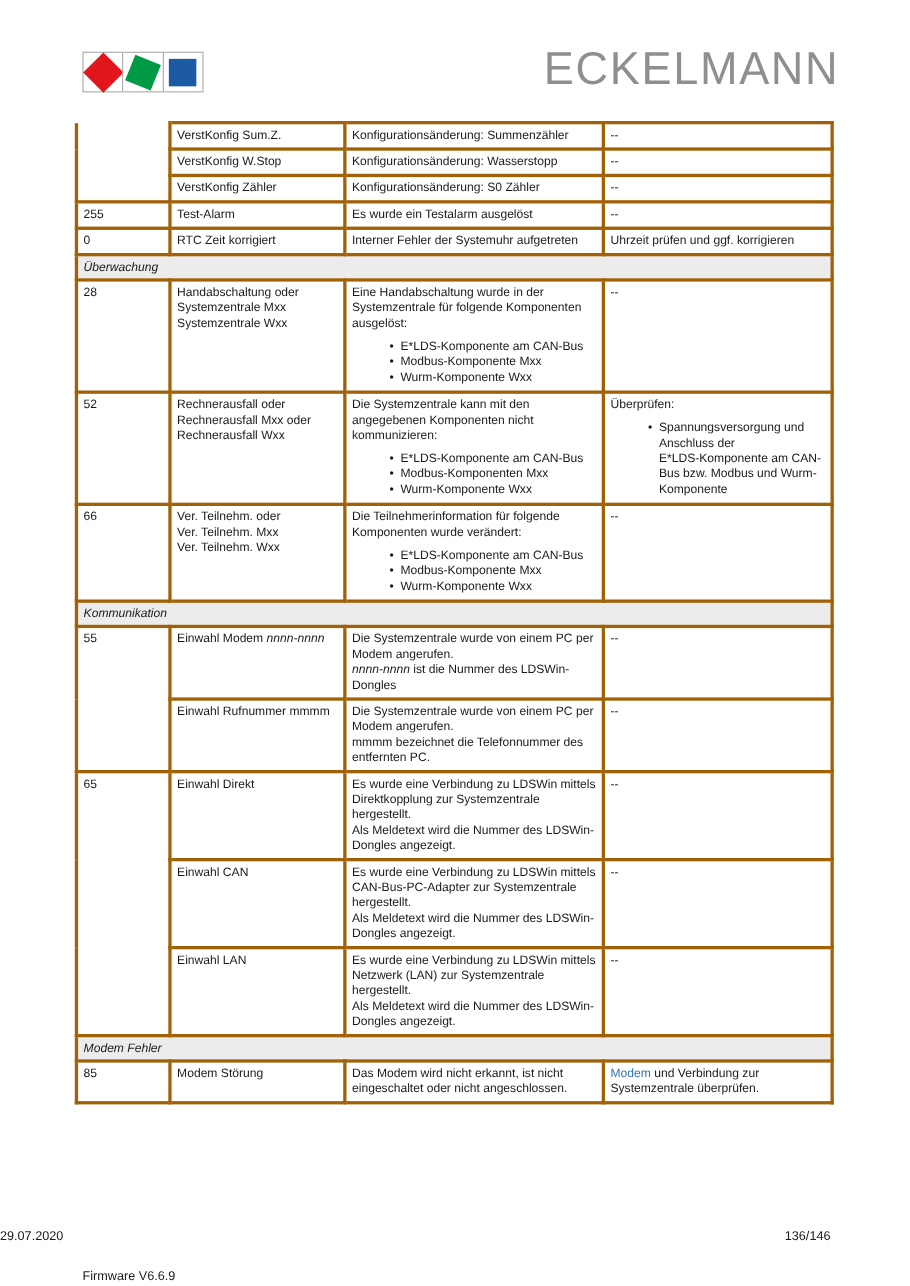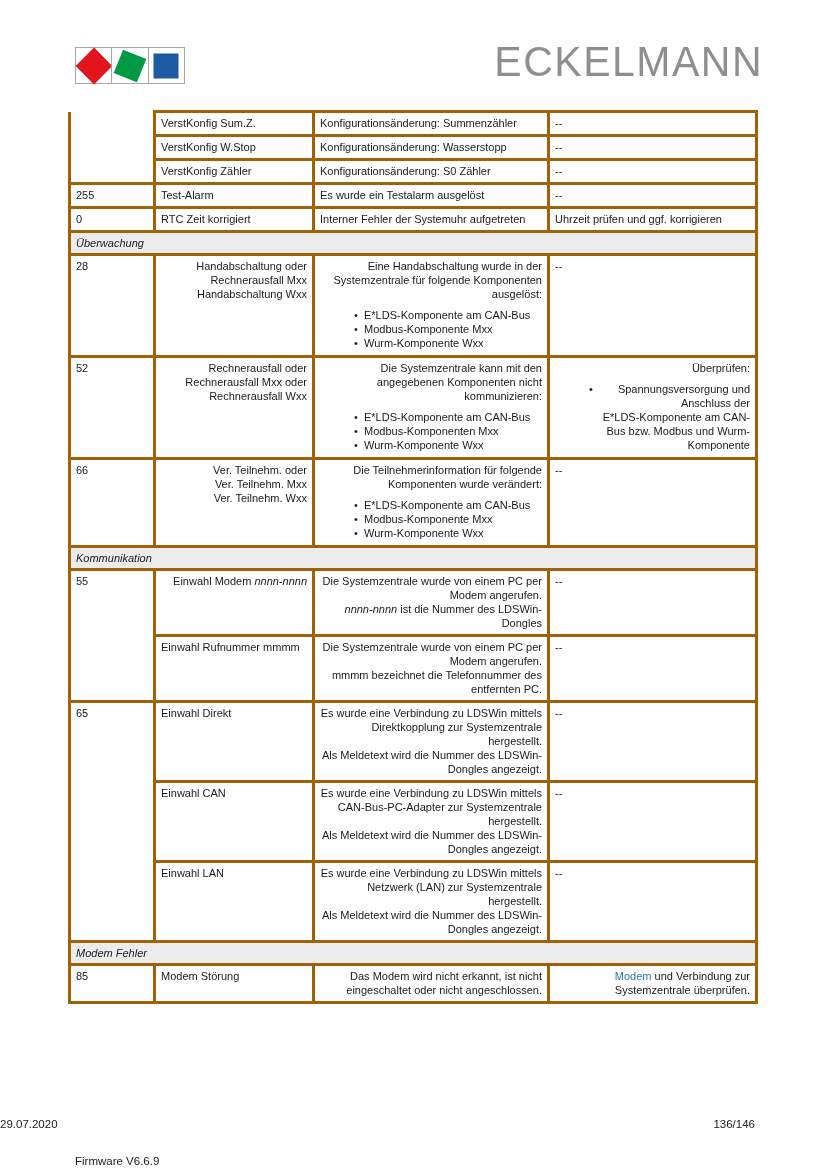--- a/index.html
+++ b/index.html
@@ -30,21 +30,21 @@
   }
   .alarm-table td{
     border:3px solid #a16207;vertical-align:top;
     padding:3px 5px 4px 5px;overflow:hidden;
   }
   .alarm-table td.no-top{border-top:none;}
   .row-section td{
     background:#ececec;font-weight:400;font-style:italic;
     padding:3px 5px;
   }
-  .cell-line{min-height:14px;text-align:right;}
+  .cell-line{min-height:14px;}
   ul.bullets{list-style:none;margin:7px 0 1px 0;padding:0 0 0 44px;}
   ul.bullets li{position:relative;}
   ul.bullets li::before{content:"\2022";position:absolute;left:-10px;}
   .i{font-style:italic;}
   .link{color:var(--link,#2e74b5);cursor:pointer;}
 
   
   .footer-left,.footer-center,.footer-right{
     position:absolute;top:1117px;font-size:11.5px;line-height:14px;color:#1a1a1a;
   }
@@ -108,22 +108,22 @@
           <td>Interner Fehler der Systemuhr aufgetreten</td>
           <td>Uhrzeit prüfen und ggf. korrigieren</td>
         </tr>
         <tr class="row-section">
           <td colspan="4">Überwachung</td>
         </tr>
         <tr>
           <td rowspan="1">28</td>
           <td>
             <div class="cell-line">Handabschaltung oder</div>
-            <div class="cell-line">Rechnerausfall Mxx</div>
-            <div class="cell-line">Handabschaltung Wxx</div>
+            <div class="cell-line">Systemzentrale Mxx</div>
+            <div class="cell-line">Systemzentrale Wxx</div>
           </td>
           <td>
             <div class="cell-line">Eine Handabschaltung wurde in der</div>
             <div class="cell-line">Systemzentrale für folgende Komponenten</div>
             <div class="cell-line">ausgelöst:</div>
             <ul class="bullets">
               <li>E*LDS-Komponente am CAN-Bus</li>
               <li>Modbus-Komponente Mxx</li>
               <li>Wurm-Komponente Wxx</li>
             </ul>

